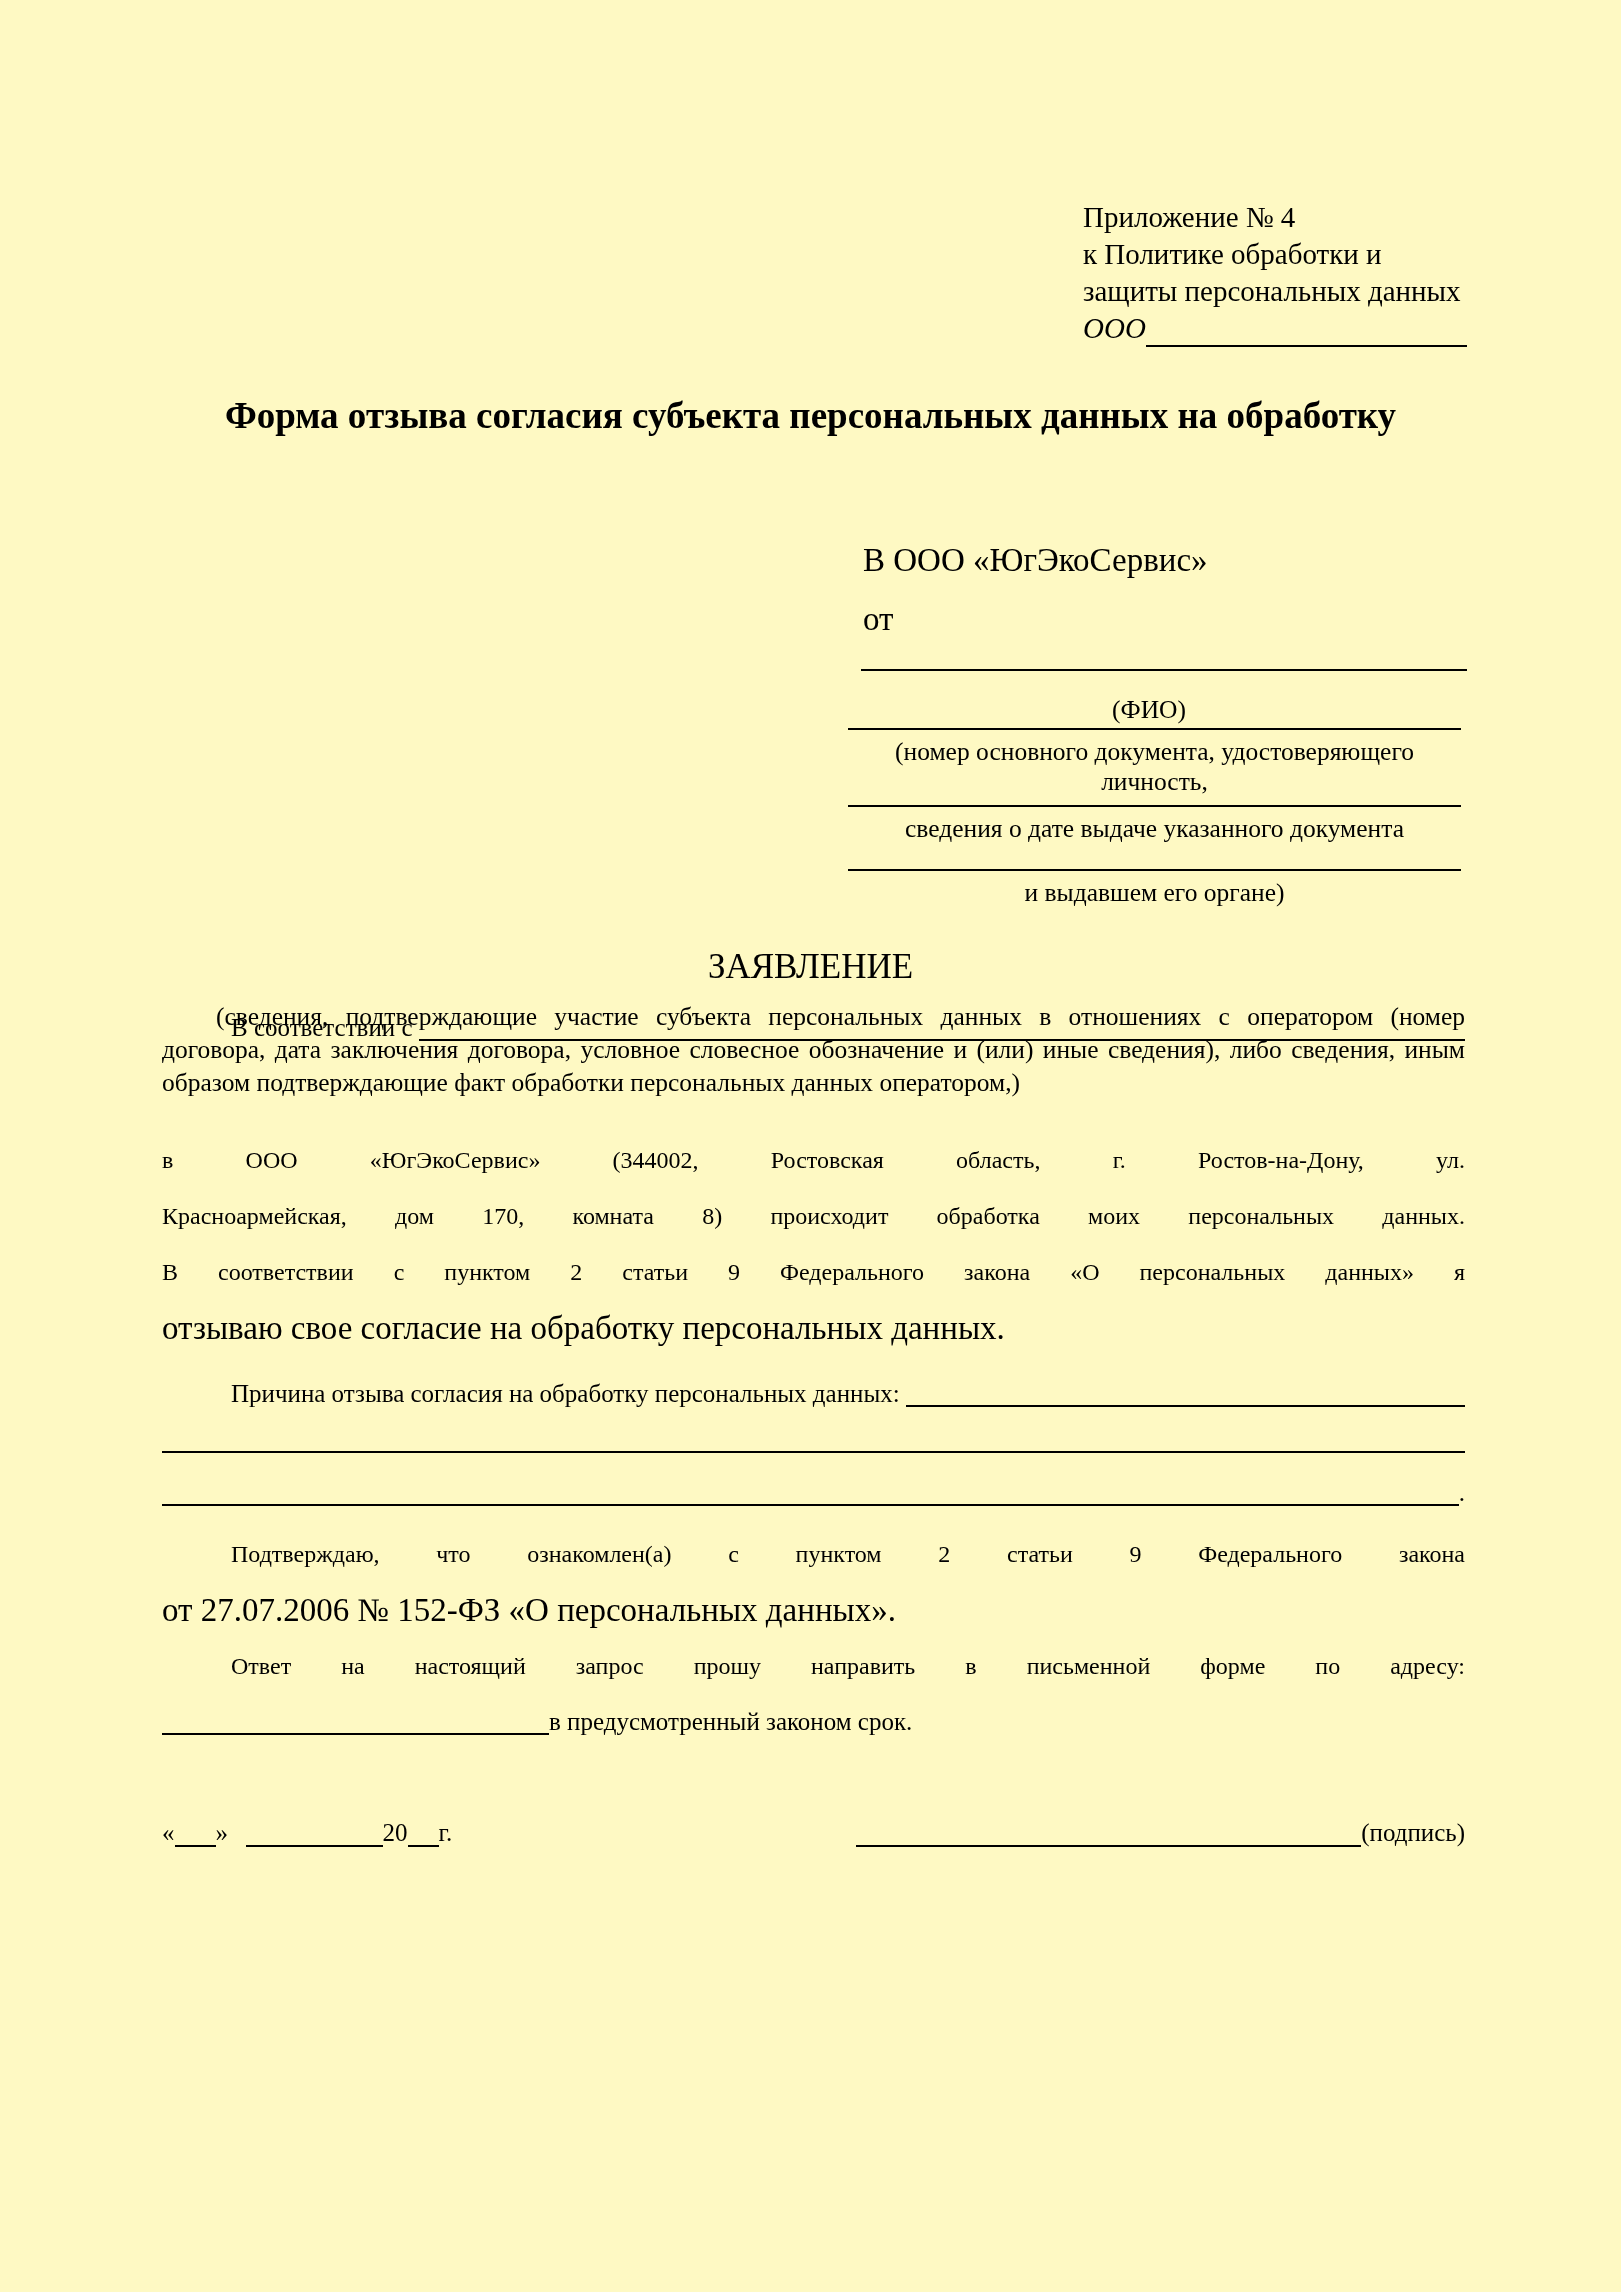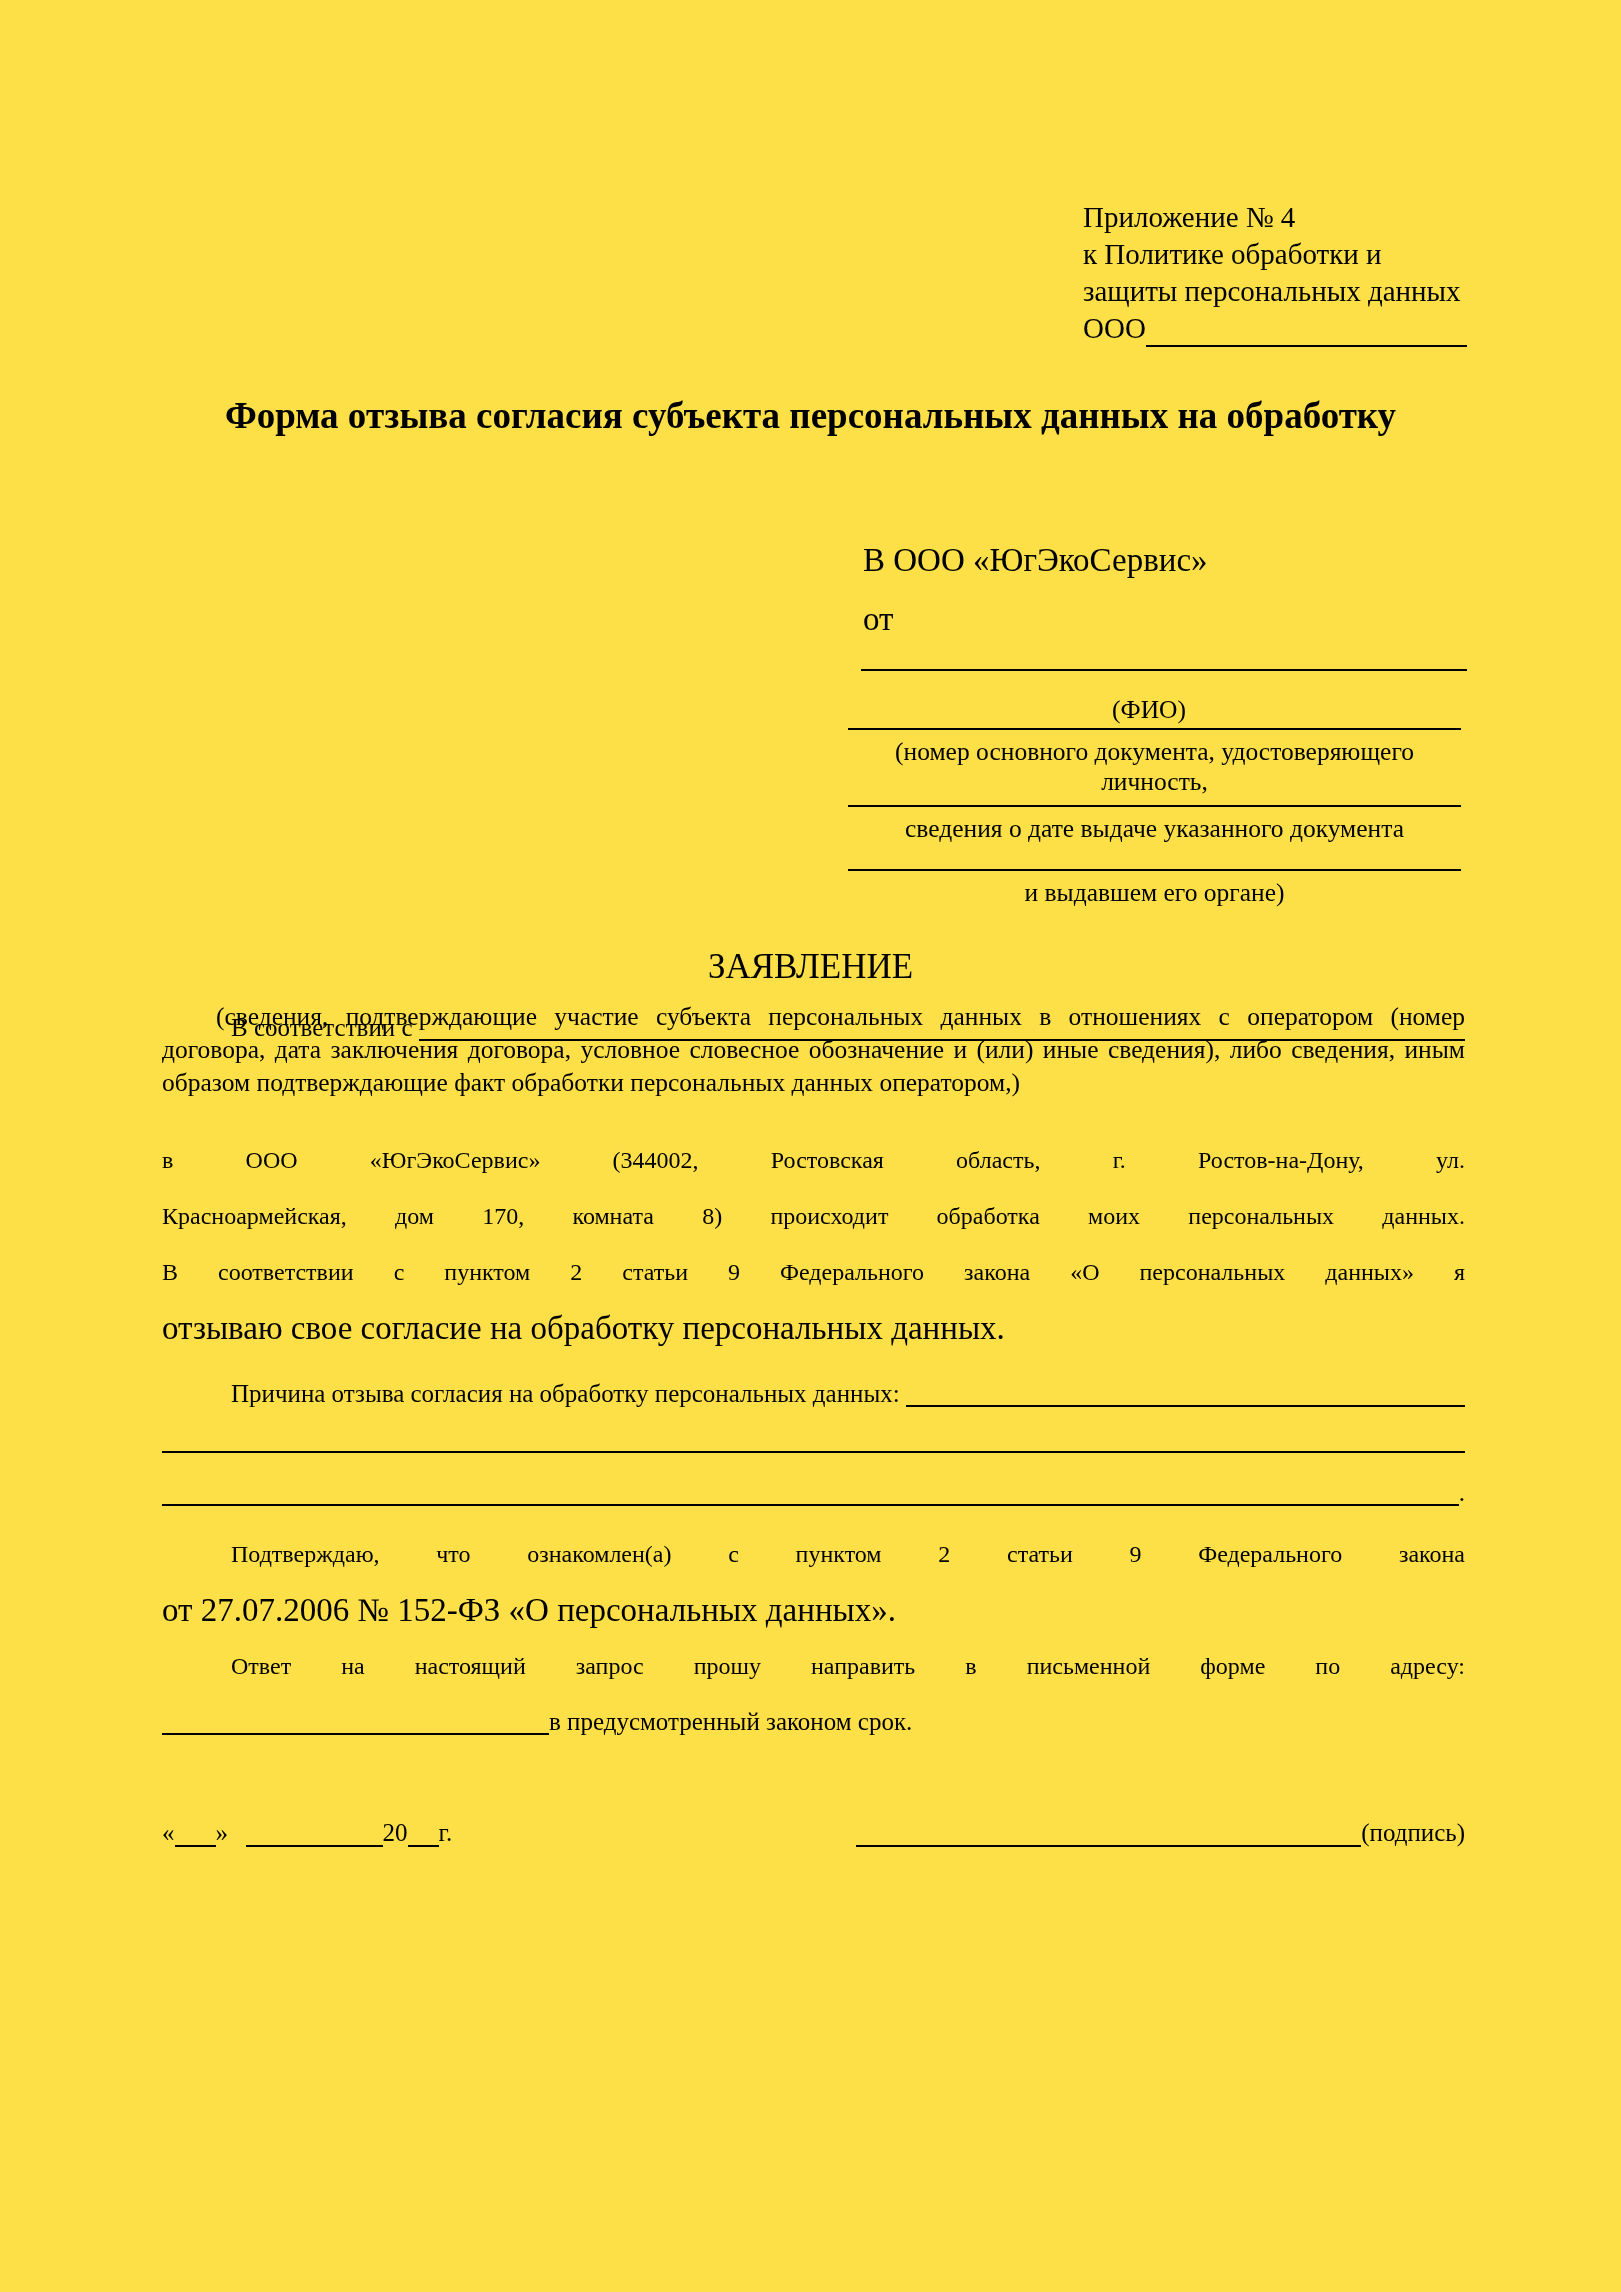--- a/index.html
+++ b/index.html
@@ -1,29 +1,29 @@
 <!DOCTYPE html>
 <html><head>
 <meta charset="utf-8">
 <style>
   html, body { margin: 0; padding: 0; background: #888; }
   #page {
     position: relative;
     width: 1621px;
     height: 2293px;
-    background: #fde047;
+    background: #fef9c3;
     color: #000;
     font-family: "Liberation Serif", "DejaVu Serif", serif;
     overflow: hidden;
   }
   .abs { position: absolute; }
 
   
   #annex { left: 1083px; top: 199px; width: 384px; font-size: 29px; line-height: 37px; }
-  #annex .row { display: flex; align-items: flex-end; }
+  #annex .row { display: flex; align-items: flex-end; font-style: italic; }
 
   
   #title { left: 78px; right: 78px; top: 392px; text-align: center; font-weight: bold; font-size: 37px; line-height: 47px; }
 
   
   .addr { font-size: 33px; line-height: 39px; }
   .cap  { font-size: 25.5px; text-align: center; }
 
   
   .bb { border-bottom: 2.9px solid #000; }

